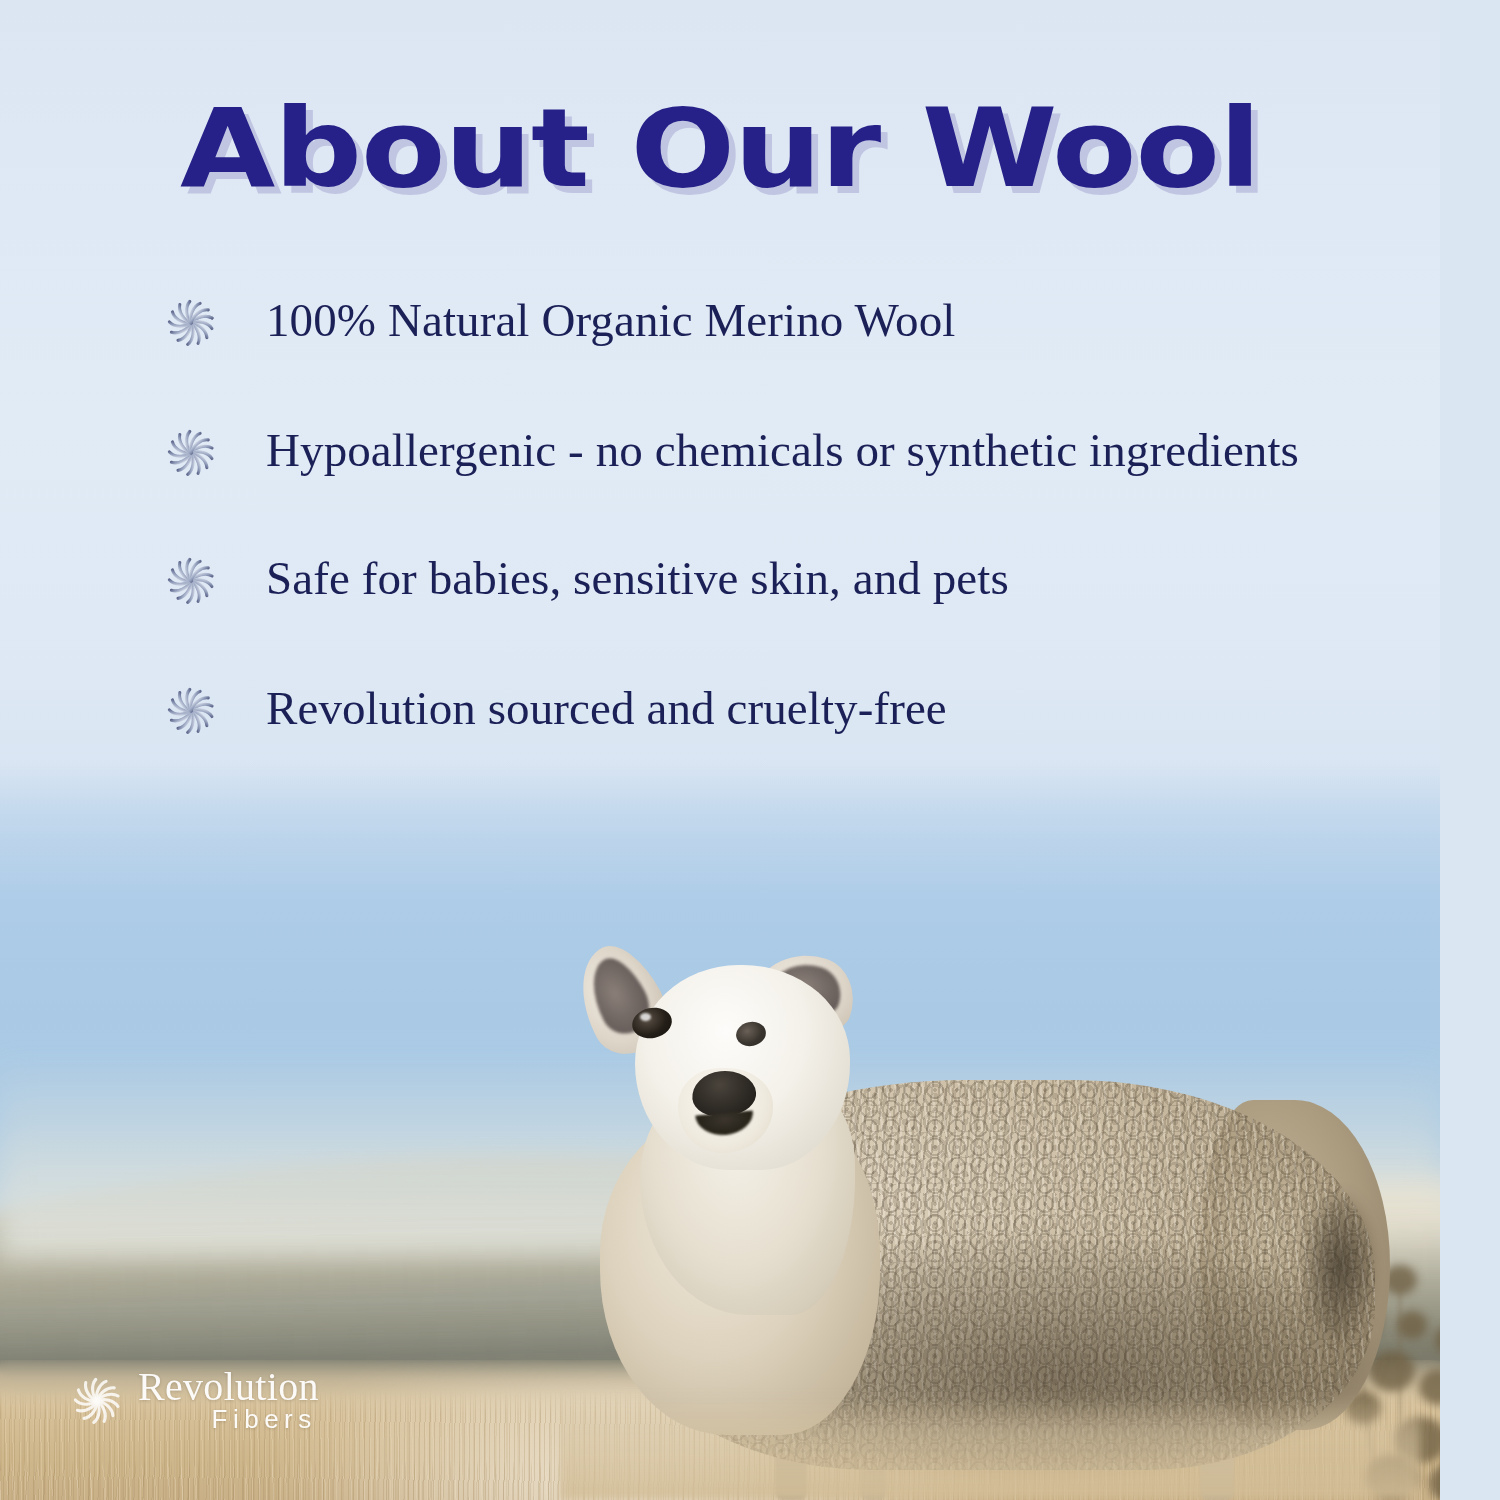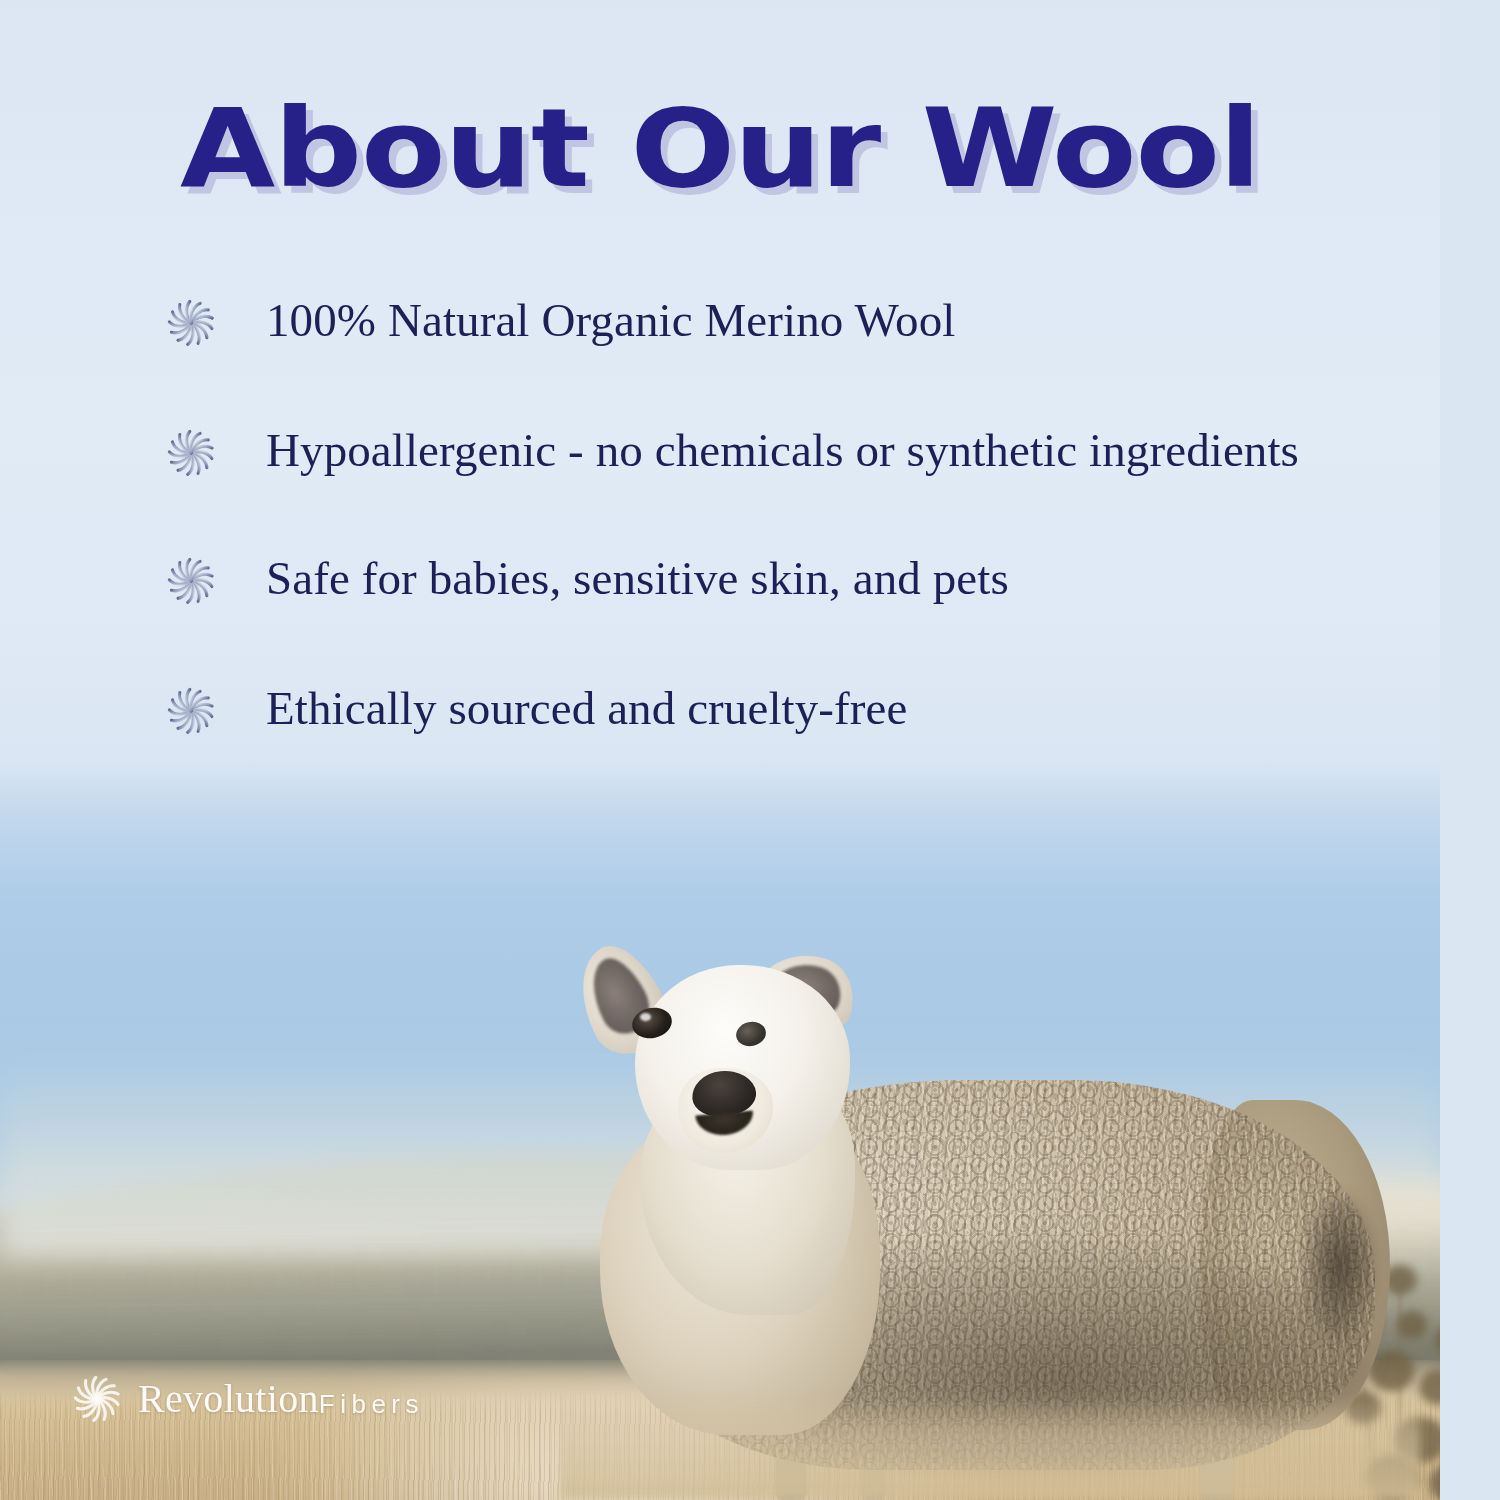--- a/index.html
+++ b/index.html
@@ -308,21 +308,21 @@
   }
 
   
   .logo{
     position:absolute; left:66px; top:1368px;
     display:flex; align-items:center;
     opacity:.93;
   }
   .logo-mark{ width:62px; height:62px; margin-right:10px; }
   .logo-mark svg{ display:block; width:62px; height:62px; }
-  .logo-words{ display:flex; flex-direction:row; }
+  .logo-words{ display:flex; flex-direction:column; }
   .logo-name{
     font-family:"Liberation Serif", serif;
     font-size:40px; font-weight:400; color:#ffffff;
     line-height:.96; letter-spacing:.3px;
     text-shadow:0 1px 3px rgba(110,95,70,.35);
   }
   .logo-sub{
     font-family:Liberation Sans, sans-serif;
     font-size:26px; font-weight:400; color:#ffffff;
     letter-spacing:5.5px; line-height:1.05;
@@ -516,21 +516,21 @@
             <path d="M50 50 C 58 40, 74 36, 84 42" transform="rotate(168 50 50)"></path>
             <path d="M50 50 C 58 40, 74 36, 84 42" transform="rotate(196 50 50)"></path>
             <path d="M50 50 C 58 40, 74 36, 84 42" transform="rotate(224 50 50)"></path>
             <path d="M50 50 C 58 40, 74 36, 84 42" transform="rotate(252 50 50)"></path>
             <path d="M50 50 C 58 40, 74 36, 84 42" transform="rotate(280 50 50)"></path>
             <path d="M50 50 C 58 40, 74 36, 84 42" transform="rotate(308 50 50)"></path>
             <path d="M50 50 C 58 40, 74 36, 84 42" transform="rotate(336 50 50)"></path>
           </g>
         </svg>
       </span>
-      <span class="bullet-text">Ethically sourced and cruelty-free</span>
+      <span class="bullet-text">Revolution sourced and cruelty-free</span>
     </div>
 
   </div>
 
   <div class="logo">
     <span class="logo-mark">
       <svg viewBox="0 0 100 100">
         <g fill="none" stroke="#ffffff" stroke-opacity="0.88" stroke-linecap="round" stroke-width="5">
           <path d="M50 50 C 58 40, 74 36, 84 42" transform="rotate(0 50 50)"></path>
           <path d="M50 50 C 58 40, 74 36, 84 42" transform="rotate(28 50 50)"></path>

